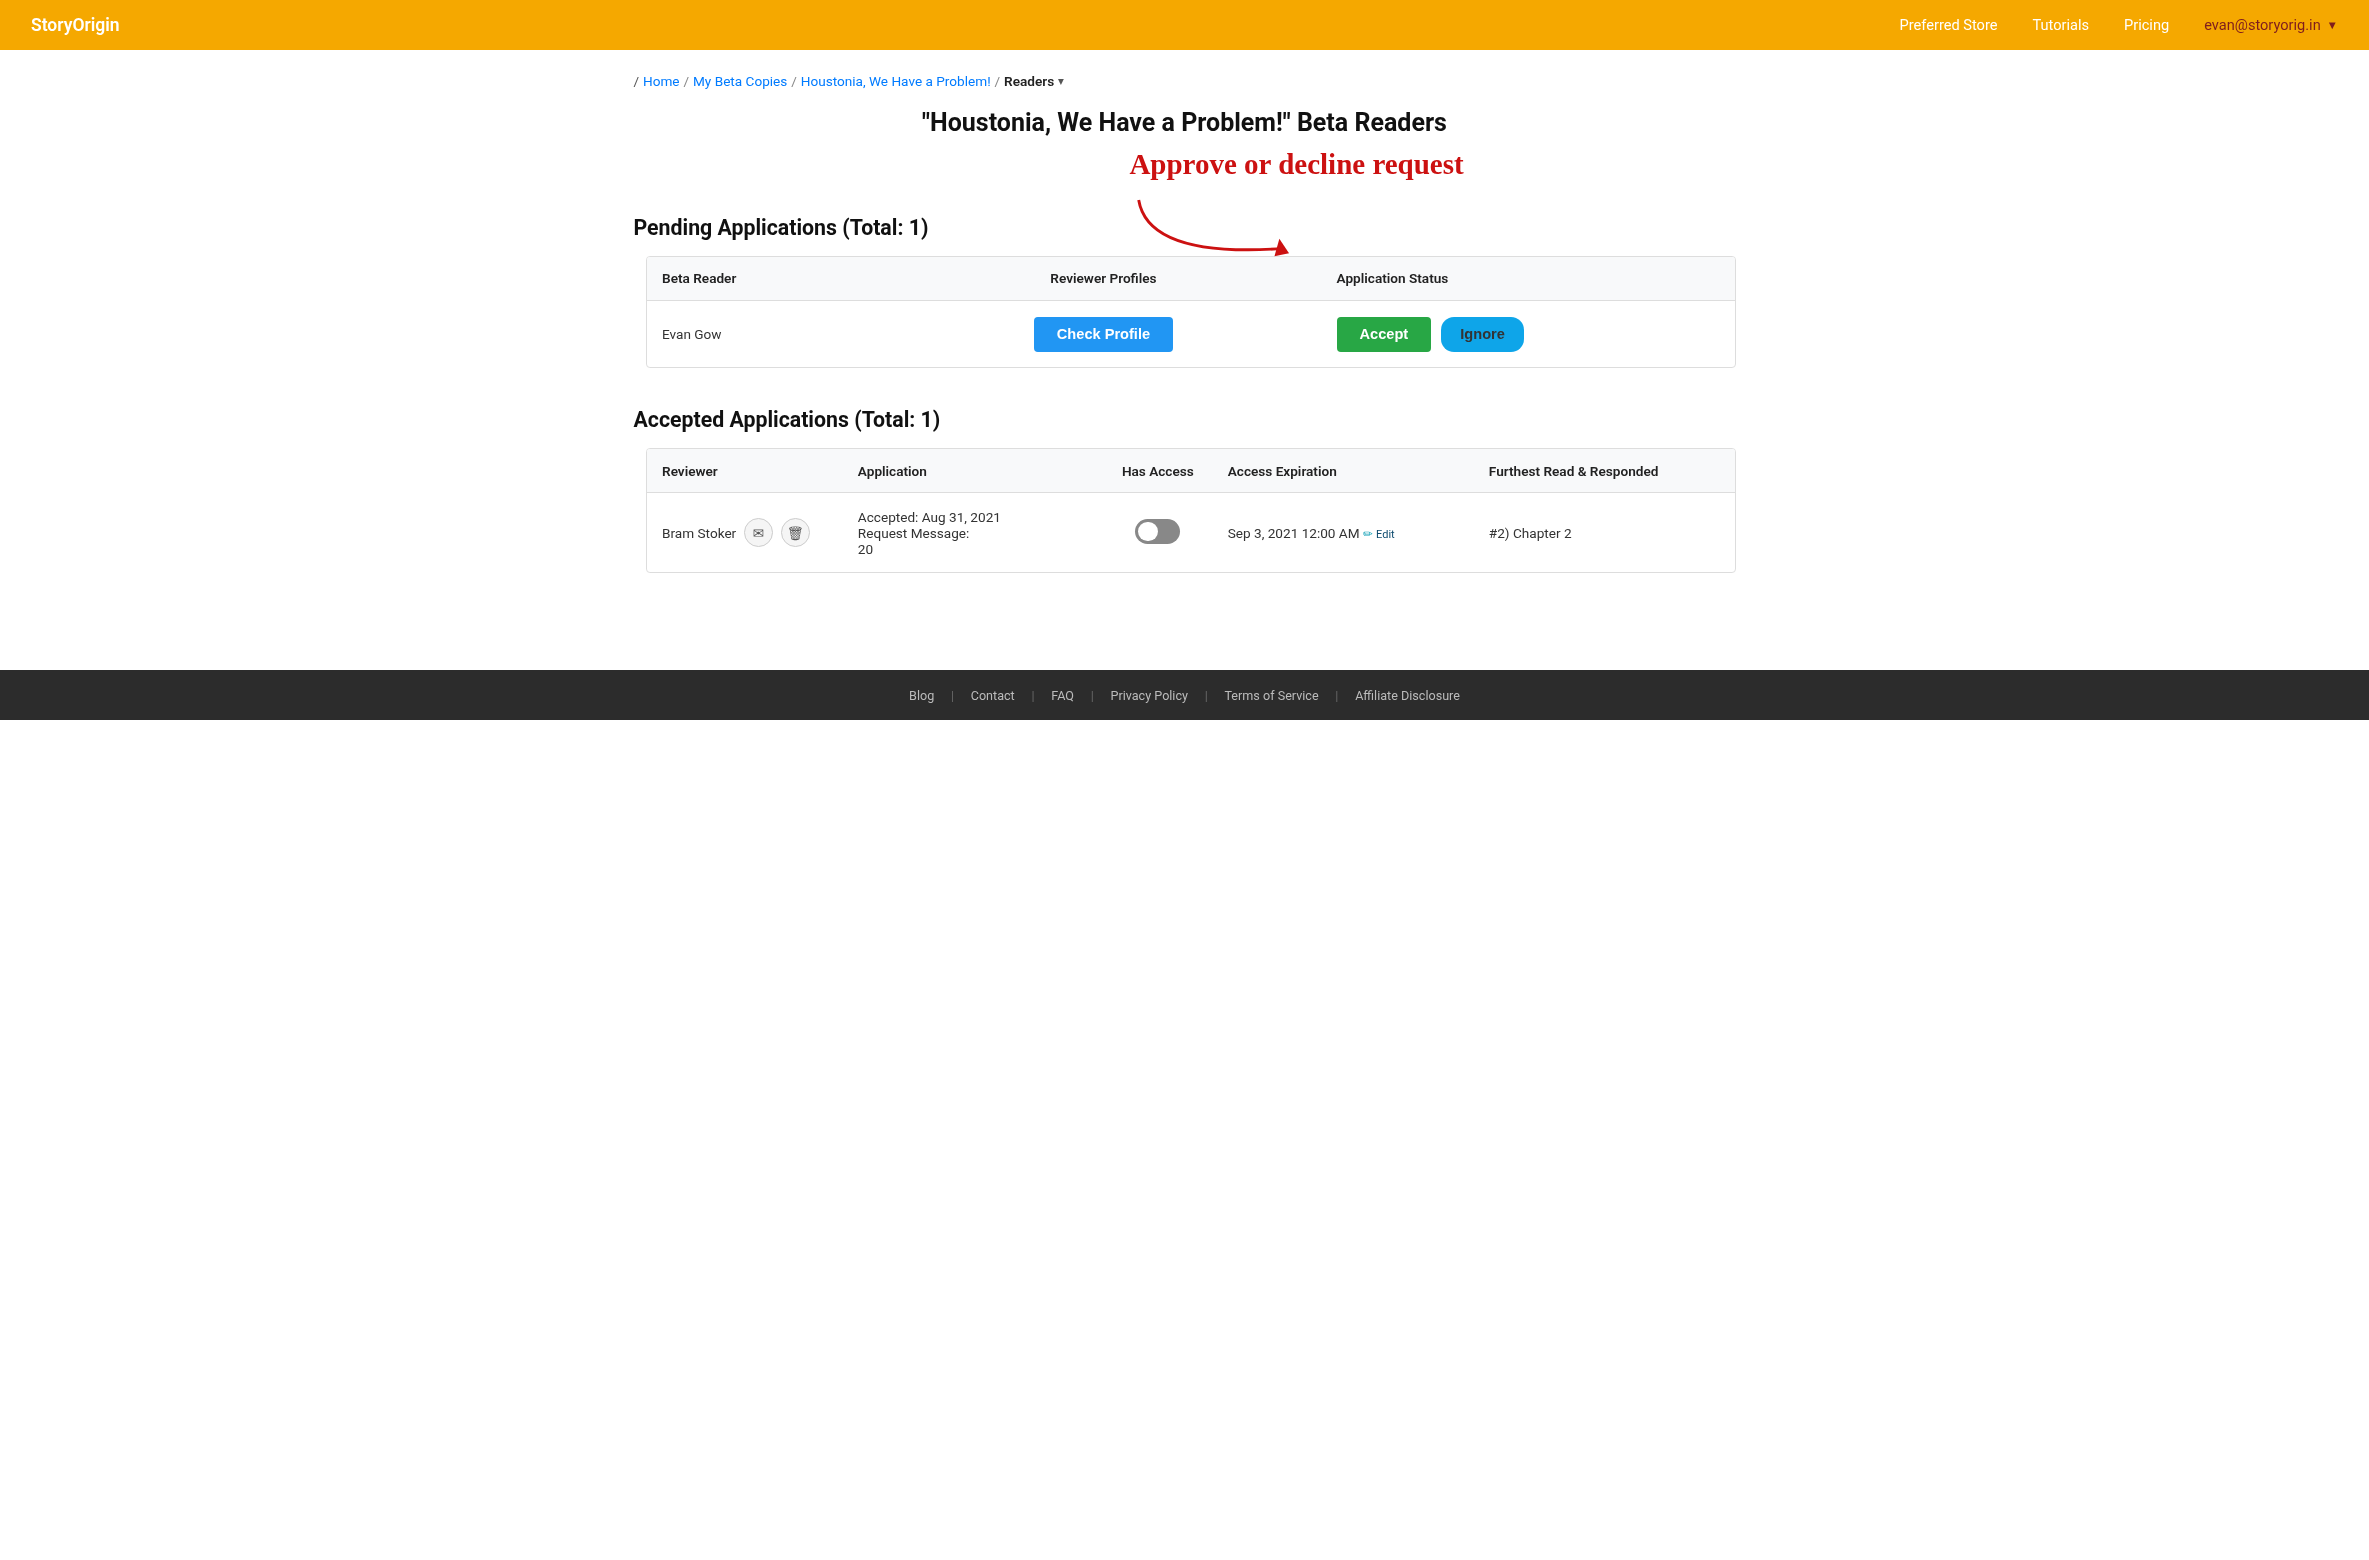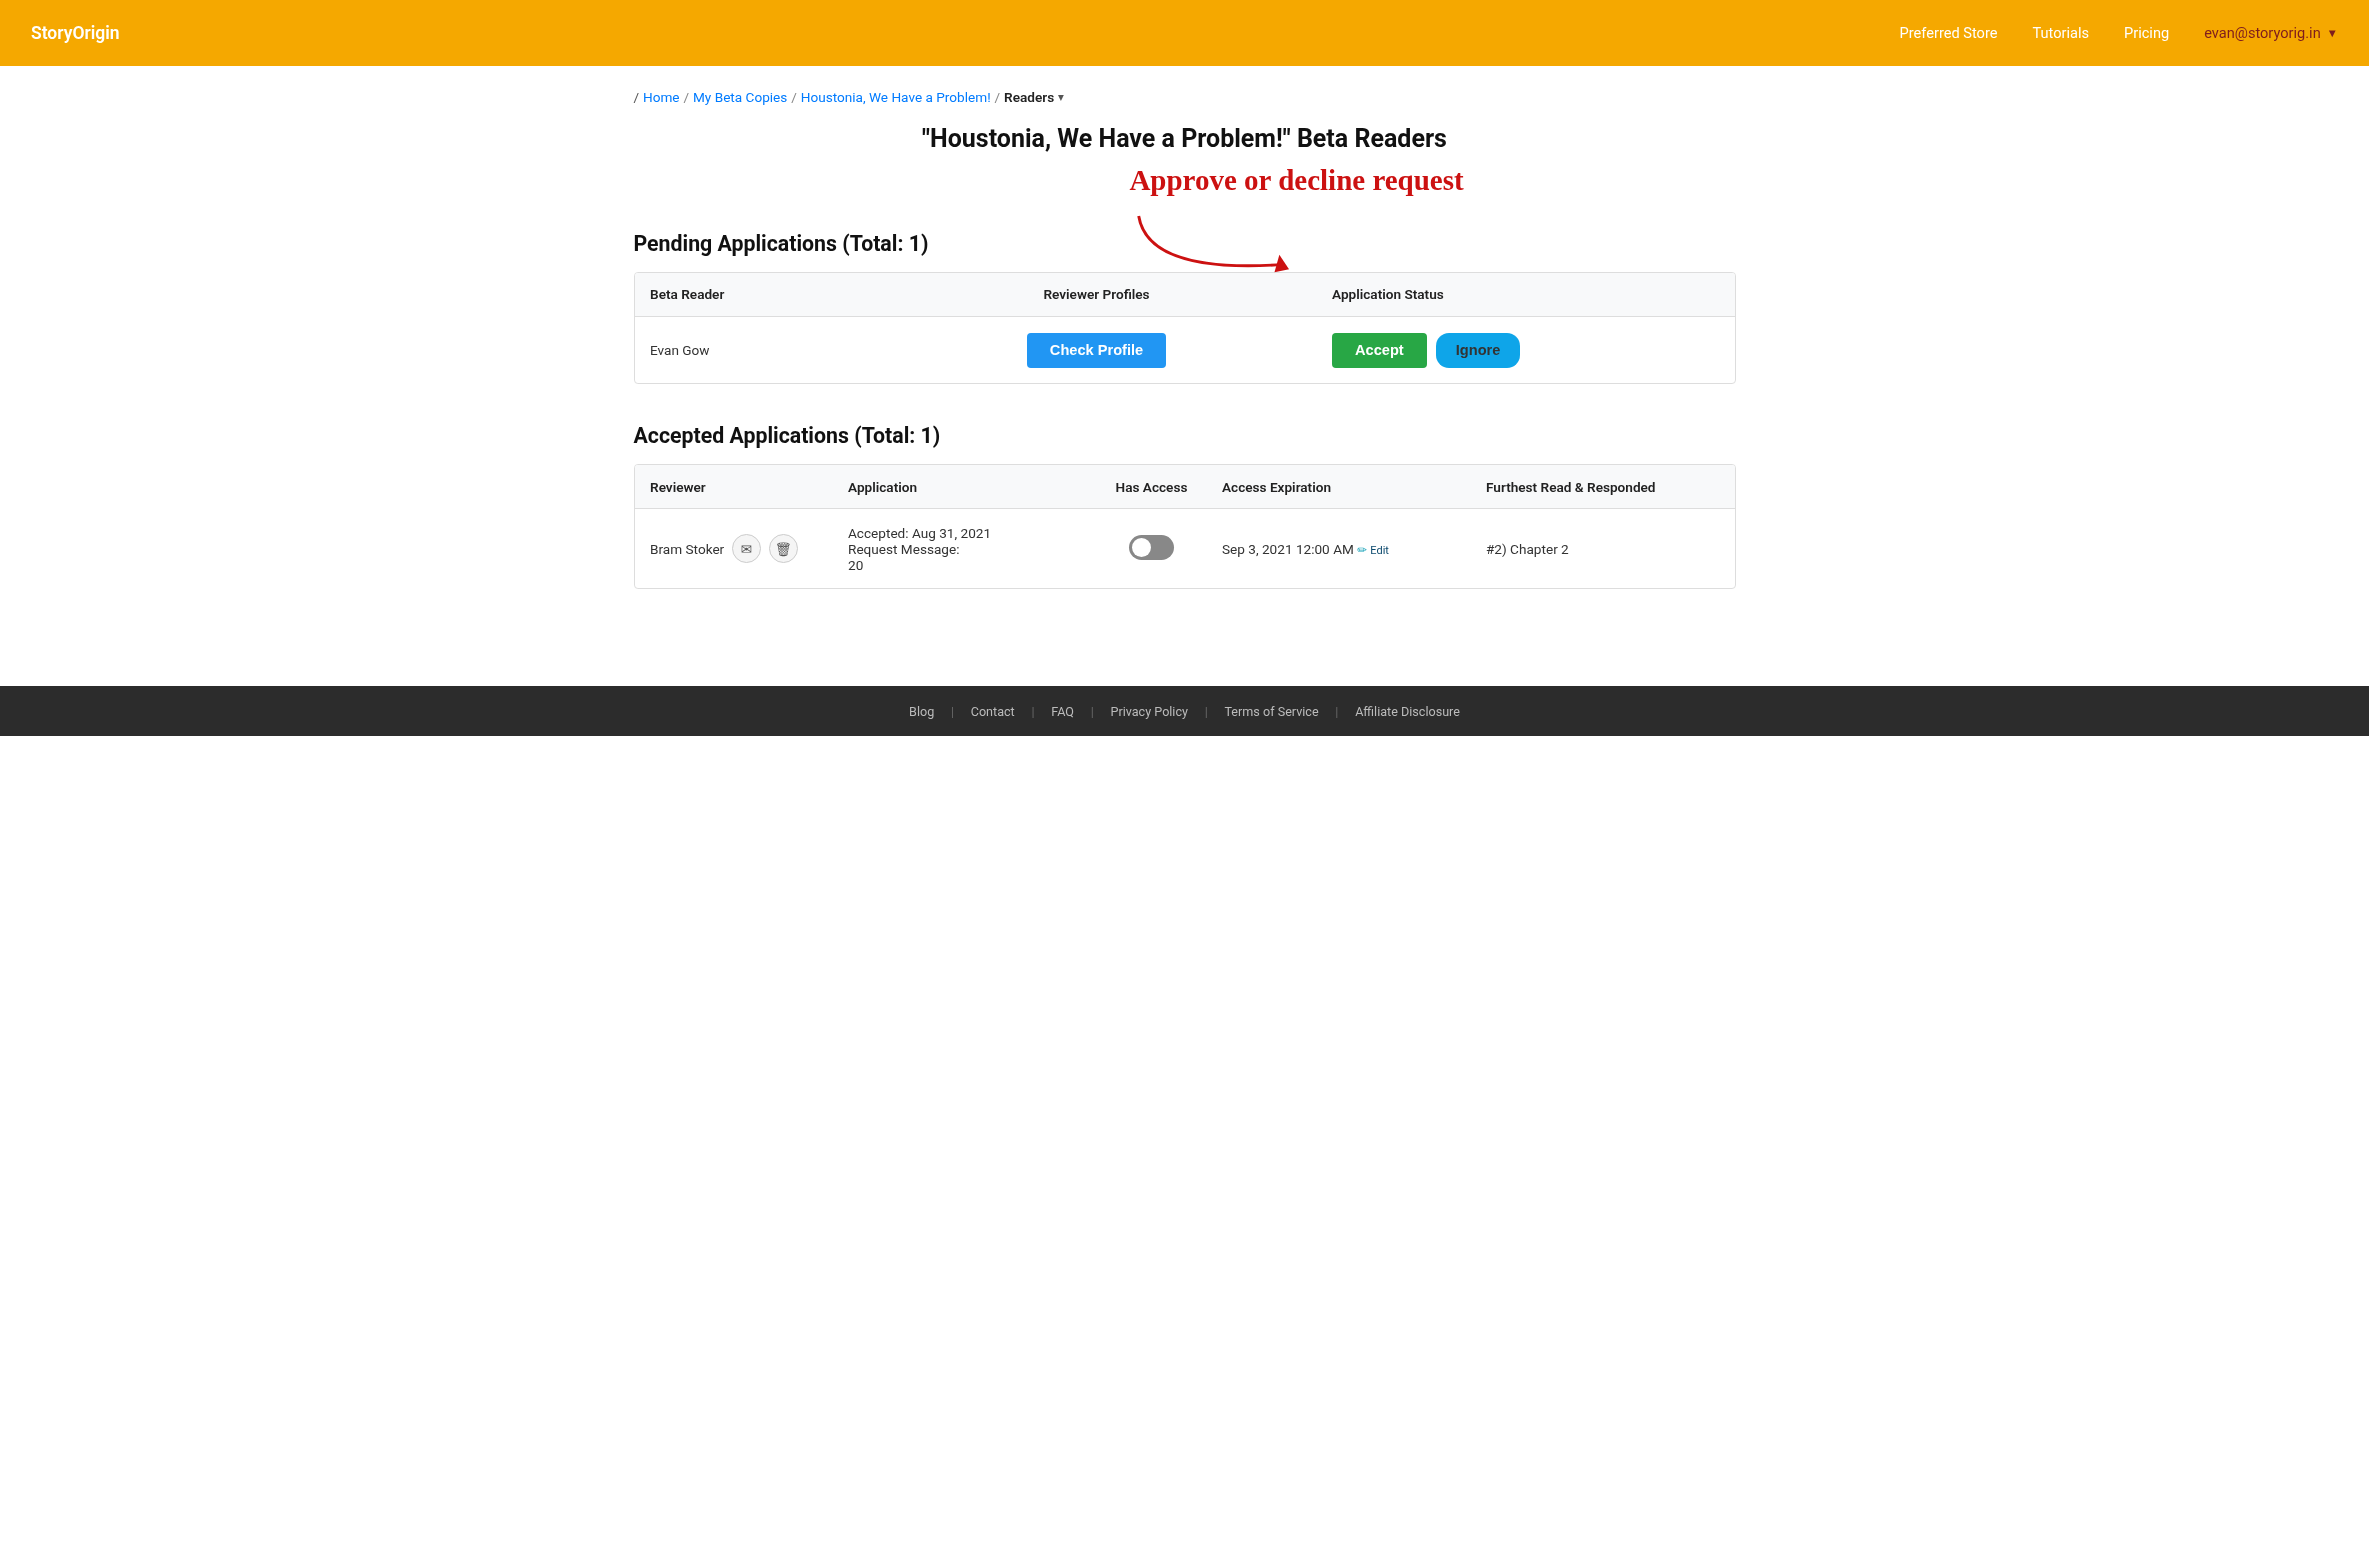--- a/index.html
+++ b/index.html
@@ -5,21 +5,21 @@
     * { box-sizing: border-box; margin: 0; padding: 0; }
     body { font-family: -apple-system, BlinkMacSystemFont, 'Segoe UI', Roboto, sans-serif; background: #fff; color: #222; font-size: 14.6px; }
 
     
     .header {
       background: #f5a800;
       display: flex;
       align-items: center;
       justify-content: space-between;
       padding: 0 31px;
-      height: 66px;
+      height: 50px;
     }
     .header-brand {
       color: #fff;
       font-size: 17.5px;
       font-weight: 600;
     }
     .header-nav {
       display: flex;
       align-items: center;
       gap: 35px;
@@ -88,20 +88,21 @@
       margin-bottom: 15.5px;
       color: #111;
     }
 
     
     .table-container {
       border: 1px solid #ddd;
       border-radius: 3.9px;
       overflow: hidden;
       margin-bottom: 39px;
+      margin-left: 12px;
     }
     table {
       width: 100%;
       border-collapse: collapse;
     }
     thead tr {
       background: #f8f9fa;
     }
     th {
       padding: 13.6px 15.5px;

